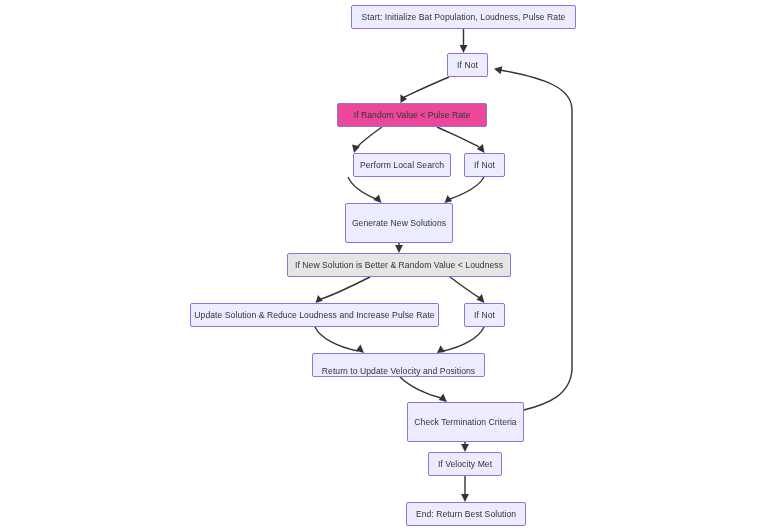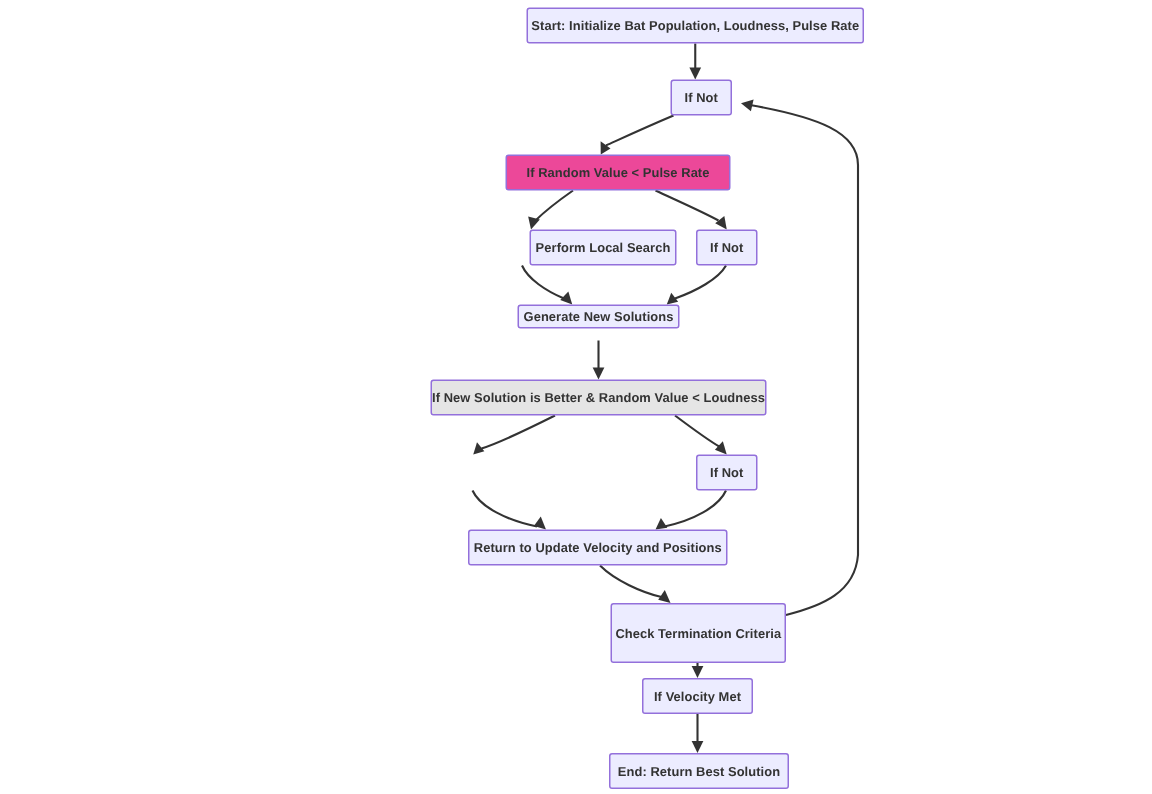--- a/index.html
+++ b/index.html
@@ -10,21 +10,20 @@
   }
   body {
     font-family: "Liberation Sans", "DejaVu Sans", sans-serif;
   }
   #diagram-root {
     position: relative;
     width: 768px;
     height: 529px;
     background: #ffffff;
     overflow: hidden;
-    font-weight: bold;
   }
   #edge-layer {
     position: absolute;
     left: 0;
     top: 0;
     width: 768px;
     height: 529px;
     pointer-events: none;
   }
   .flow-node {
@@ -149,34 +148,37 @@
     </div>
 
   <div class="flow-node" style="left: 305px; top: 153px; width: 98px; height: 24px; background: rgb(236, 236, 255); border-color: rgb(147, 112, 219); color: rgb(51, 51, 51); margin-left: 48px;">
       <span>Perform Local Search</span>
     </div>
 
   <div class="flow-node" style="left: 464px; top: 153px; width: 41px; height: 24px; background: rgb(236, 236, 255); border-color: rgb(147, 112, 219); color: rgb(51, 51, 51);">
       <span>If Not</span>
     </div>
 
-  <div class="flow-node" style="left: 345px; top: 203px; width: 108px; height: 16px; background: rgb(236, 236, 255); border-color: rgb(147, 112, 219); color: rgb(51, 51, 51);">
+  <div class="flow-node" style="left: 345px; top: 203px; width: 108px; height: 40px; background: rgb(236, 236, 255); border-color: rgb(147, 112, 219); color: rgb(51, 51, 51);">
       <span>Generate New Solutions</span>
     </div>
 
   <div class="flow-node" style="left: 287px; top: 253px; width: 224px; height: 24px; background: #e5e5e5; border-color: rgb(147, 112, 219); color: rgb(51, 51, 51);">
       <span>If New Solution is Better &amp; Random Value &lt; Loudness</span>
     </div>
 
+  <div class="flow-node" style="left: 190px; top: 303px; width: 249px; height: 24px; background: rgb(236, 236, 255); border-color: rgb(147, 112, 219); color: rgb(51, 51, 51);">
+      <span>Update Solution &amp; Reduce Loudness and Increase Pulse Rate</span>
+    </div>
 
   <div class="flow-node" style="left: 464px; top: 303px; width: 41px; height: 24px; background: rgb(236, 236, 255); border-color: rgb(147, 112, 219); color: rgb(51, 51, 51);">
       <span>If Not</span>
     </div>
 
-  <div class="flow-node" style="left: 312px; top: 353px; width: 173px; height: 24px; background: rgb(236, 236, 255); border-color: rgb(147, 112, 219); color: rgb(51, 51, 51);">
+  <div class="flow-node" style="left: 312px; top: 353px; width: 173px; height: 24px; background: rgb(236, 236, 255); border-color: rgb(147, 112, 219); color: rgb(51, 51, 51); align-items: flex-end;">
       <span>Return to Update Velocity and Positions</span>
     </div>
 
   <div class="flow-node" style="left: 407px; top: 402px; width: 117px; height: 40px; background: rgb(236, 236, 255); border-color: rgb(147, 112, 219); color: rgb(51, 51, 51);">
       <span>Check Termination Criteria</span>
     </div>
 
   <div class="flow-node" style="left: 428px; top: 452px; width: 74px; height: 24px; background: rgb(236, 236, 255); border-color: rgb(147, 112, 219); color: rgb(51, 51, 51);">
       <span>If Velocity Met</span>
     </div>

